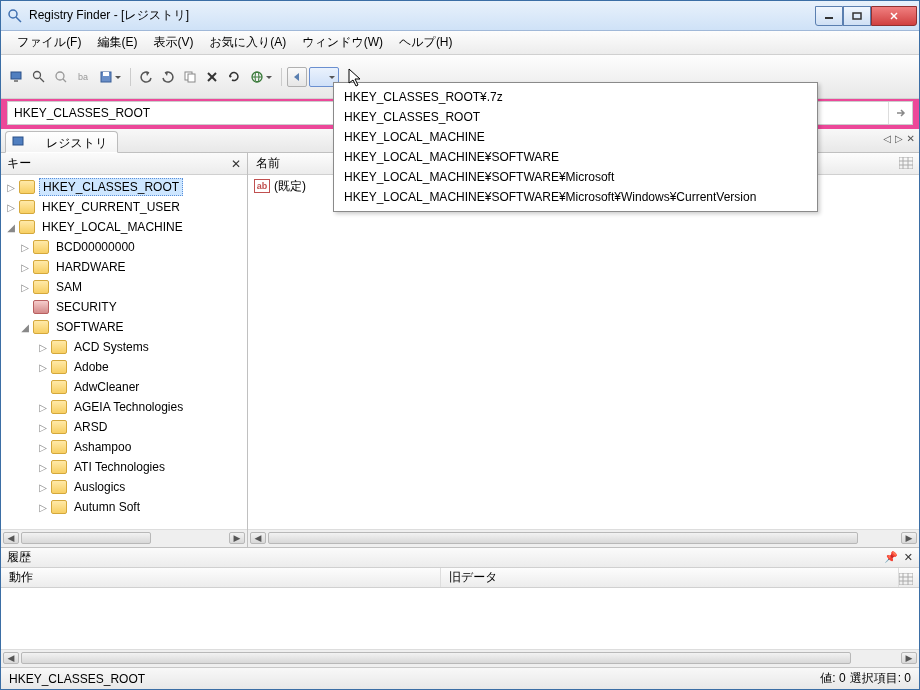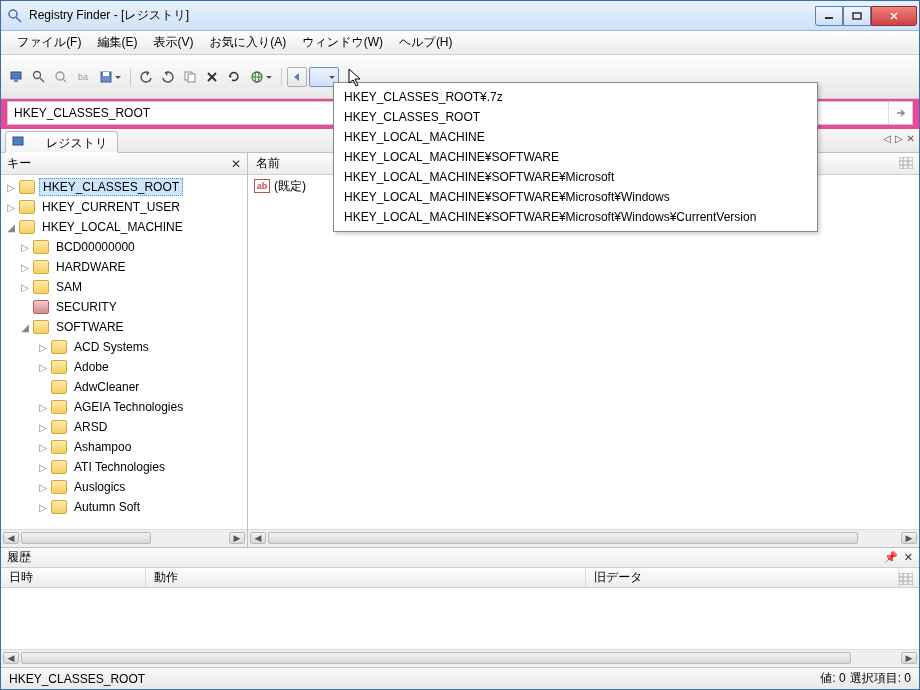--- a/index.html
+++ b/index.html
@@ -357,21 +357,20 @@
 
     <div class="history-panel">
       <div class="history-head">
         <span>履歴</span>
         <div class="controls">
           <span>📌</span>
           <span>✕</span>
         </div>
       </div>
       <div class="history-cols">
-        <div class="col" style="width:145px">日時</div>
         <div class="col" style="width:440px">動作</div>
         <div class="col" style="flex:1">旧データ</div>
         <span class="grid-icon" style="position:static; margin:2px 6px 0 0;"><svg width="14" height="12" viewBox="0 0 14 12">
               <rect x="0" y="0" width="14" height="12" fill="none" stroke="#aaa"></rect>
               <line x1="0" y1="4" x2="14" y2="4" stroke="#aaa"></line>
               <line x1="0" y1="8" x2="14" y2="8" stroke="#aaa"></line>
               <line x1="4" y1="0" x2="4" y2="12" stroke="#aaa"></line>
               <line x1="9" y1="0" x2="9" y2="12" stroke="#aaa"></line>
             </svg></span>
       </div>
@@ -391,21 +390,20 @@
       <span>選択項目: 0</span>
     </div>
   </div>
 
   <div class="history-dropdown" id="histdd">
       <div class="history-item">HKEY_CLASSES_ROOT¥.7z</div>
       <div class="history-item">HKEY_CLASSES_ROOT</div>
       <div class="history-item">HKEY_LOCAL_MACHINE</div>
       <div class="history-item">HKEY_LOCAL_MACHINE¥SOFTWARE</div>
       <div class="history-item">HKEY_LOCAL_MACHINE¥SOFTWARE¥Microsoft</div>
-      <div class="history-item">HKEY_LOCAL_MACHINE¥SOFTWARE¥Microsoft¥Windows</div>
       <div class="history-item">HKEY_LOCAL_MACHINE¥SOFTWARE¥Microsoft¥Windows¥CurrentVersion</div>
     </div>
   <div class="cursor-img">
     <svg width="16" height="20" viewBox="0 0 16 20">
         <path d="M1 1 L1 15 L5 12 L8 18 L10 17 L7 11 L12 11 Z" fill="#fff" stroke="#000" stroke-width="1"></path>
       </svg>
   </div>
 
 </div>
 

